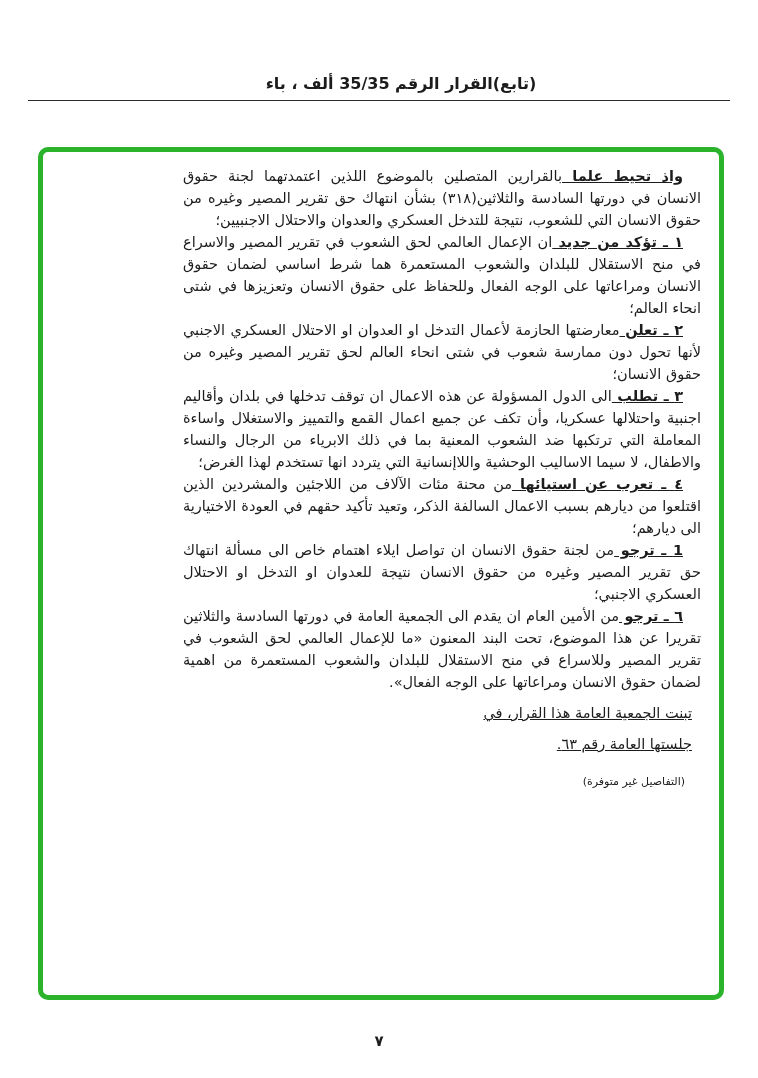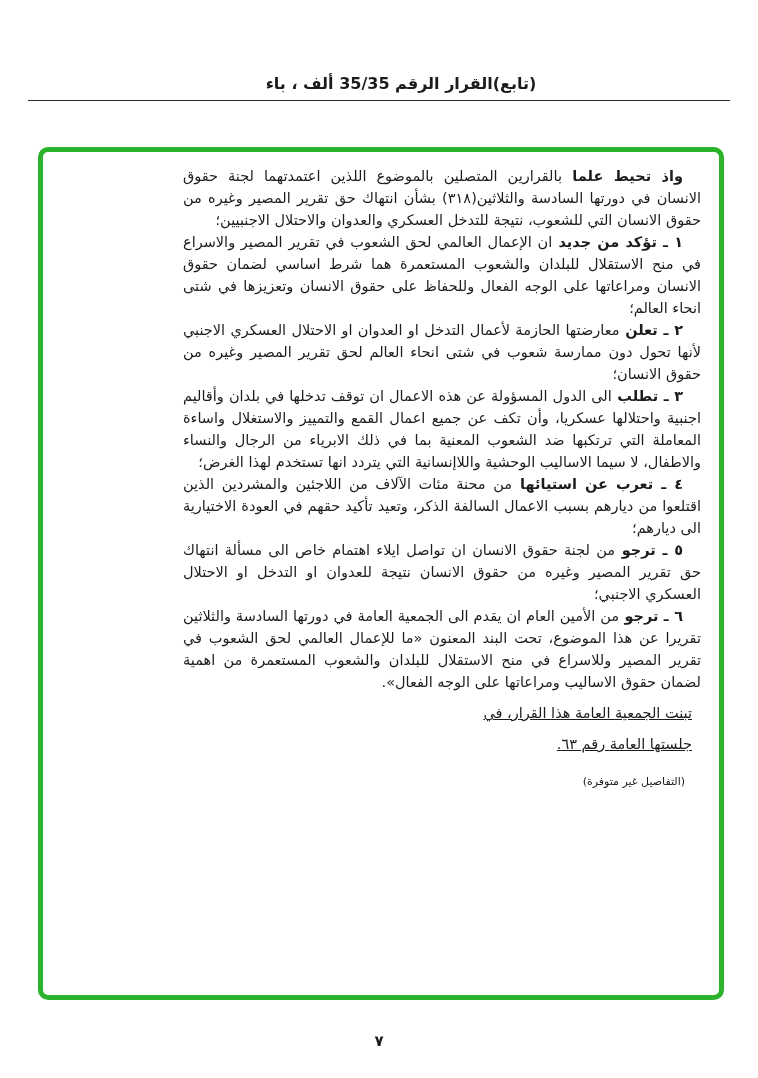--- a/index.html
+++ b/index.html
@@ -64,20 +64,21 @@
     text-align: justify;
     font-size: 14.5px;
     line-height: 22px;
   }
   .para {
     margin: 0;
     text-indent: 18px;
   }
   .para strong {
     font-weight: bold;
+    text-decoration: underline;
   }
   .closing-line {
     margin: 9px;
     text-indent: 0;
     text-align: right;
     text-decoration: underline;
   }
   .closing-small {
     margin: 16px;
     font-size: 11px;
@@ -135,23 +136,23 @@
       <p class="para"><strong>واذ تحيط علما </strong><span>بالقرارين المتصلين بالموضوع اللذين اعتمدتهما لجنة حقوق الانسان في دورتها السادسة والثلاثين(٣١٨) بشأن انتهاك حق تقرير المصير وغيره من حقوق الانسان التي للشعوب، نتيجة للتدخل العسكري والعدوان والاحتلال الاجنبيين؛</span></p>
 
       <p class="para"><strong>١ ـ تؤكد من جديد </strong><span>ان الإعمال العالمي لحق الشعوب في تقرير المصير والاسراع في منح الاستقلال للبلدان والشعوب المستعمرة هما شرط اساسي لضمان حقوق الانسان ومراعاتها على الوجه الفعال وللحفاظ على حقوق الانسان وتعزيزها في شتى انحاء العالم؛</span></p>
 
       <p class="para"><strong>٢ ـ تعلن </strong><span>معارضتها الحازمة لأعمال التدخل او العدوان او الاحتلال العسكري الاجنبي لأنها تحول دون ممارسة شعوب في شتى انحاء العالم لحق تقرير المصير وغيره من حقوق الانسان؛</span></p>
 
       <p class="para"><strong>٣ ـ تطلب </strong><span>الى الدول المسؤولة عن هذه الاعمال ان توقف تدخلها في بلدان وأقاليم اجنبية واحتلالها عسكريا، وأن تكف عن جميع اعمال القمع والتمييز والاستغلال واساءة المعاملة التي ترتكبها ضد الشعوب المعنية بما في ذلك الابرياء من الرجال والنساء والاطفال، لا سيما الاساليب الوحشية واللاإنسانية التي يتردد انها تستخدم لهذا الغرض؛</span></p>
 
       <p class="para"><strong>٤ ـ تعرب عن استيائها </strong><span>من محنة مئات الآلاف من اللاجئين والمشردين الذين اقتلعوا من ديارهم بسبب الاعمال السالفة الذكر، وتعيد تأكيد حقهم في العودة الاختيارية الى ديارهم؛</span></p>
 
-      <p class="para"><strong>٥ ـ ترجو </strong><span>من لجنة حقوق الانسان ان تواصل ايلاء اهتمام خاص الى مسألة انتهاك حق تقرير المصير وغيره من حقوق الانسان نتيجة للعدوان او التدخل او الاحتلال العسكري الاجنبي؛</span></p>
+      <p class="para"><strong>1 ـ ترجو </strong><span>من لجنة حقوق الانسان ان تواصل ايلاء اهتمام خاص الى مسألة انتهاك حق تقرير المصير وغيره من حقوق الانسان نتيجة للعدوان او التدخل او الاحتلال العسكري الاجنبي؛</span></p>
 
-      <p class="para"><strong>٦ ـ ترجو </strong><span>من الأمين العام ان يقدم الى الجمعية العامة في دورتها السادسة والثلاثين تقريرا عن هذا الموضوع، تحت البند المعنون «ما للإعمال العالمي لحق الشعوب في تقرير المصير وللاسراع في منح الاستقلال للبلدان والشعوب المستعمرة من اهمية لضمان حقوق الاساليب ومراعاتها على الوجه الفعال».</span></p>
+      <p class="para"><strong>٦ ـ ترجو </strong><span>من الأمين العام ان يقدم الى الجمعية العامة في دورتها السادسة والثلاثين تقريرا عن هذا الموضوع، تحت البند المعنون «ما للإعمال العالمي لحق الشعوب في تقرير المصير وللاسراع في منح الاستقلال للبلدان والشعوب المستعمرة من اهمية لضمان حقوق الانسان ومراعاتها على الوجه الفعال».</span></p>
 
       <p class="closing-line">تبنت الجمعية العامة هذا القرار، في</p>
       <p class="closing-line">جلستها العامة رقم ٦٣.</p>
       <p class="closing-small">(التفاصيل غير متوفرة)</p>
 
     </div>
 
 
   </section>
 

